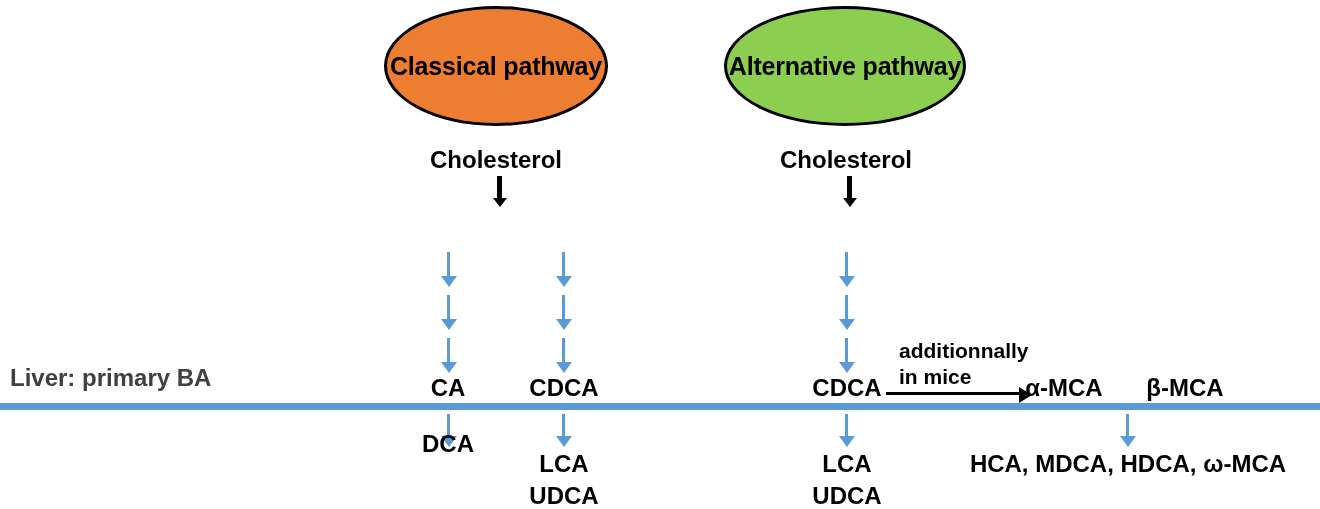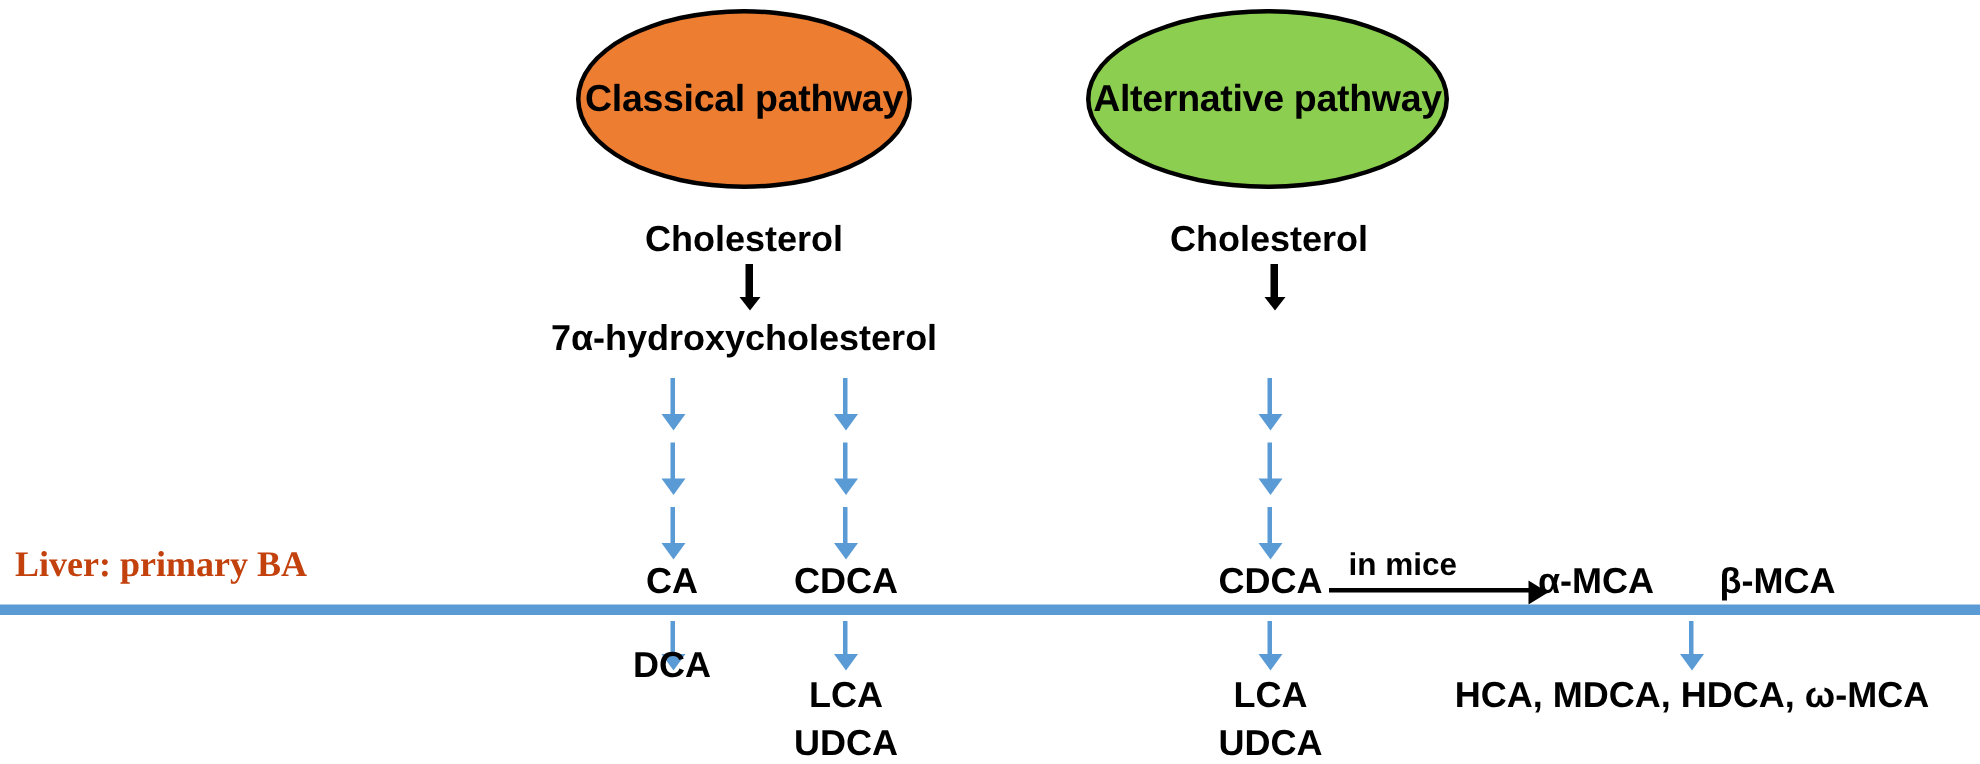--- a/index.html
+++ b/index.html
@@ -42,23 +42,22 @@
     font-weight: bold;
     color: #000000;
     white-space: nowrap;
     text-align: center;
     transform: translateX(-50%);
   }
 
   .row-label {
     font-size: 24px;
     font-weight: bold;
-    color: #c2410c;
-    white-space: nowrap;
-    font-family: Liberation Serif, serif;
+    color: #404040;
+    white-space: nowrap;
   }
 
   .anno-text {
     font-size: 21px;
     font-weight: bold;
     color: #000000;
     white-space: nowrap;
     line-height: 25px;
   }
 
@@ -118,21 +117,20 @@
     <span class="ellipse-label">Classical pathway</span>
   </div>
 
   <div class="abs node-text" style="left:496px; top:146px;">Cholesterol</div>
 
   <div class="abs" style="left:493px; top:176px; width:14px; height:32px;">
     <div class="blk-arrow-shaft abs" style="left:4px; top:0; height:24px;"></div>
     <div class="blk-arrow-head abs" style="left:0px; top:22px;"></div>
   </div>
 
-  <div class="abs node-text" style="left:496px; top:212px;">7α-hydroxycholesterol</div>
 
   <div class="abs" style="left:441px; top:252px; width:16px; height:36px;">
     <div class="blue-arrow-shaft abs" style="left:6px; top:0; height:26px;"></div>
     <div class="blue-arrow-head abs" style="left:0px; top:24px;"></div>
   </div>
   <div class="abs" style="left:441px; top:295px; width:16px; height:36px;">
     <div class="blue-arrow-shaft abs" style="left:6px; top:0; height:26px;"></div>
     <div class="blue-arrow-head abs" style="left:0px; top:24px;"></div>
   </div>
   <div class="abs" style="left:441px; top:338px; width:16px; height:36px;">
@@ -176,20 +174,21 @@
 
   <div class="abs row-label" style="left:10px; top:364px;">Liver: primary BA</div>
 
 
   <div class="abs node-text" style="left:448px; top:374px;text-align:right;">CA</div>
 
   <div class="abs node-text" style="left:564px; top:374px;">CDCA</div>
 
   <div class="abs node-text" style="left:847px; top:374px;">CDCA</div>
 
+  <div class="abs anno-text" style="left:899px; top:338px;">additionnally</div>
   <div class="abs anno-text" style="left:899px; top:364px;">in mice</div>
 
   <div class="abs" style="left:886px; top:386px; width:148px; height:16px;">
     <div class="h-arrow-shaft abs" style="left:0; top:6px; width:136px;"></div>
     <div class="h-arrow-head abs" style="left:133px; top:1px;"></div>
   </div>
 
   <div class="abs node-text" style="left:1064px; top:374px;">α-MCA</div>
 
   <div class="abs node-text" style="left:1185px; top:374px;">β-MCA</div>

